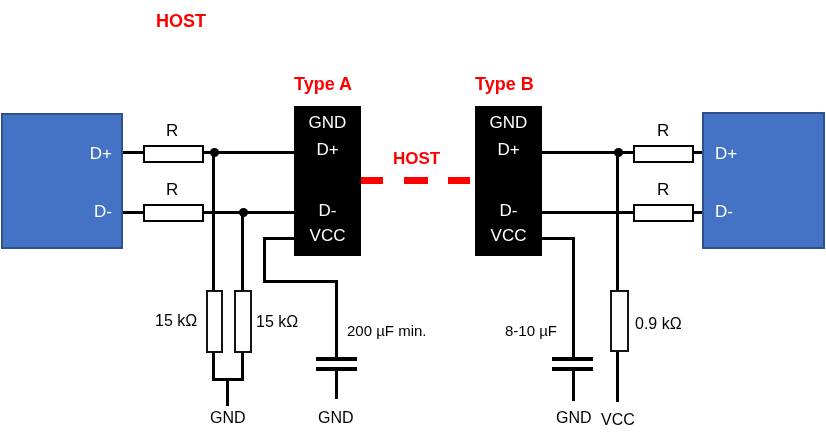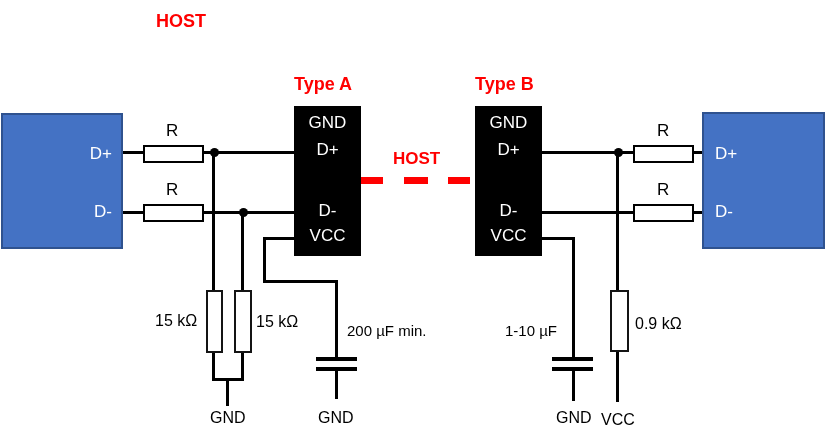--- a/index.html
+++ b/index.html
@@ -112,16 +112,16 @@
   <div class="vres" style="left:610px;top:290px;width:19px;height:62px;"></div>
   <div class="lbl mid" style="left:635px;top:316px;">0.9 kΩ</div>
   <div class="wire" style="left:616px;top:352px;width:3px;height:50px;"></div>
   <div class="lbl mid" style="left:601px;top:412px;">VCC</div>
 
   <div class="wire" style="left:542px;top:237px;width:32px;height:3px;"></div>
   <div class="wire" style="left:572px;top:237px;width:3px;height:121px;"></div>
   <div class="plate" style="left:552px;top:357px;width:41px;"></div>
   <div class="plate" style="left:552px;top:367px;width:41px;"></div>
   <div class="wire" style="left:572px;top:371px;width:3px;height:30px;"></div>
-  <div class="lbl small" style="left:505px;top:323px;">1-10 µF</div>
+  <div class="lbl small" style="left:505px;top:323px;">8-10 µF</div>
   <div class="lbl mid" style="left:556px;top:410px;">GND</div>
 
 </div>
 
 </body></html>

